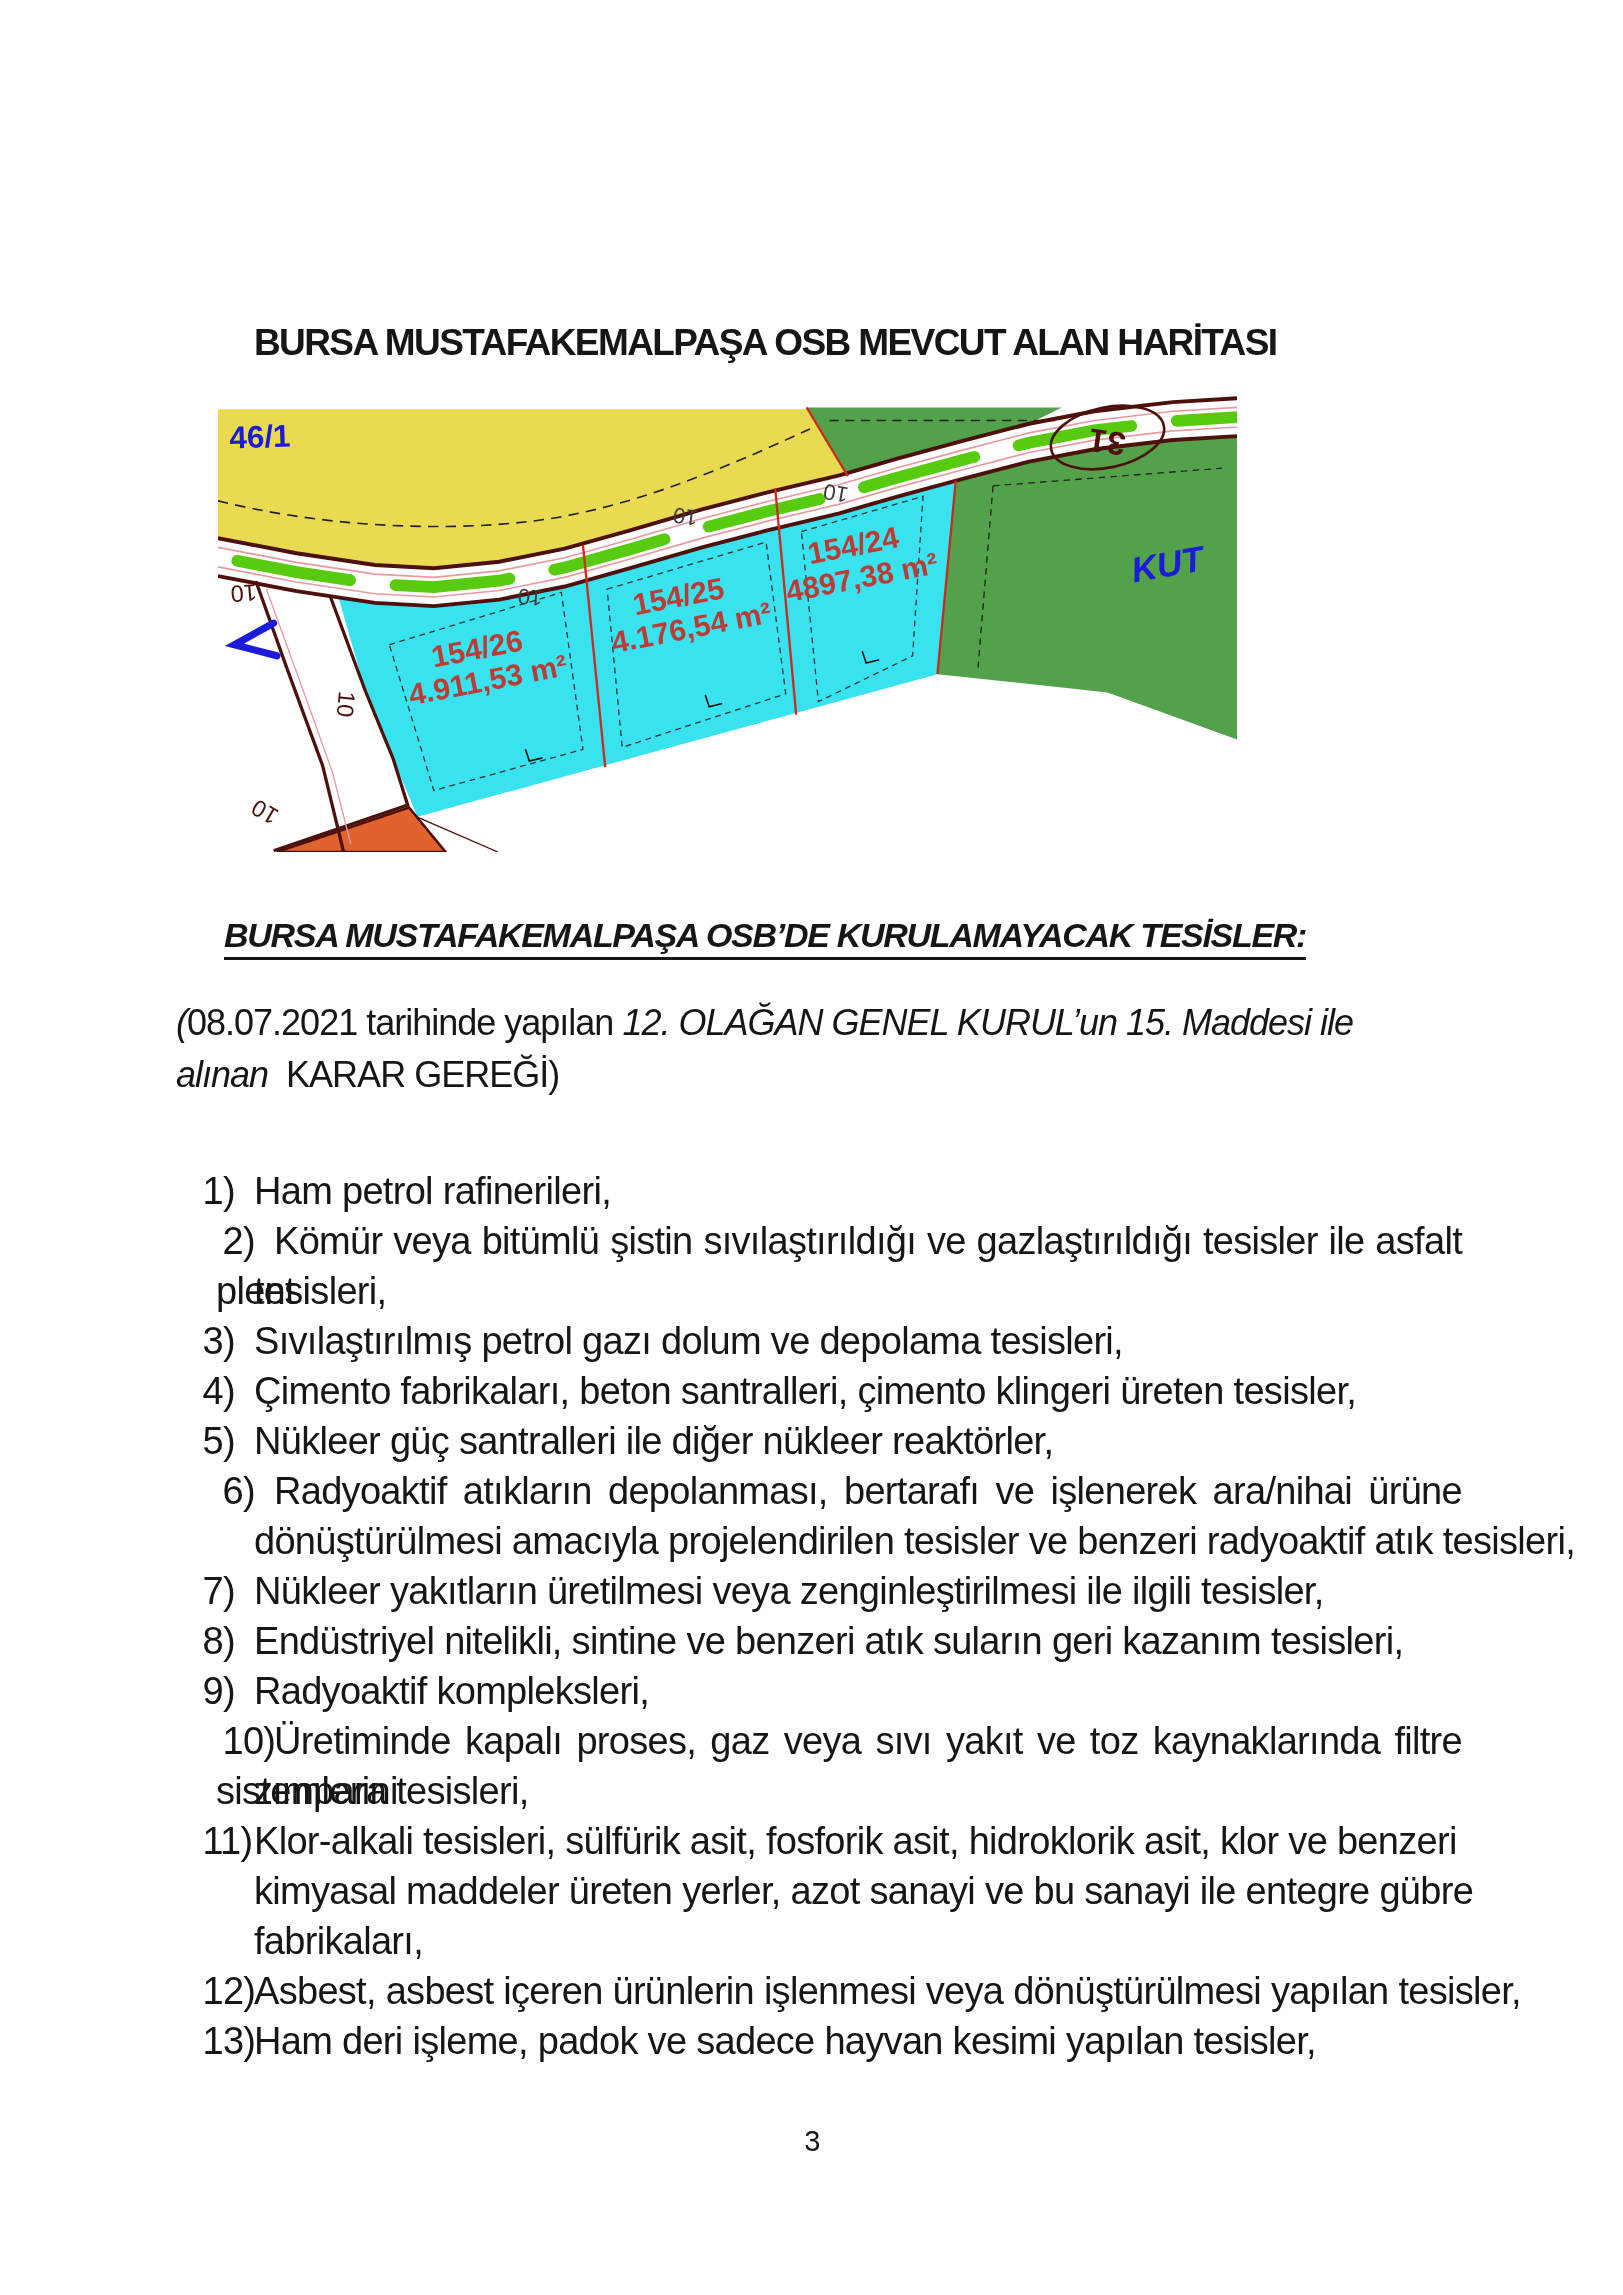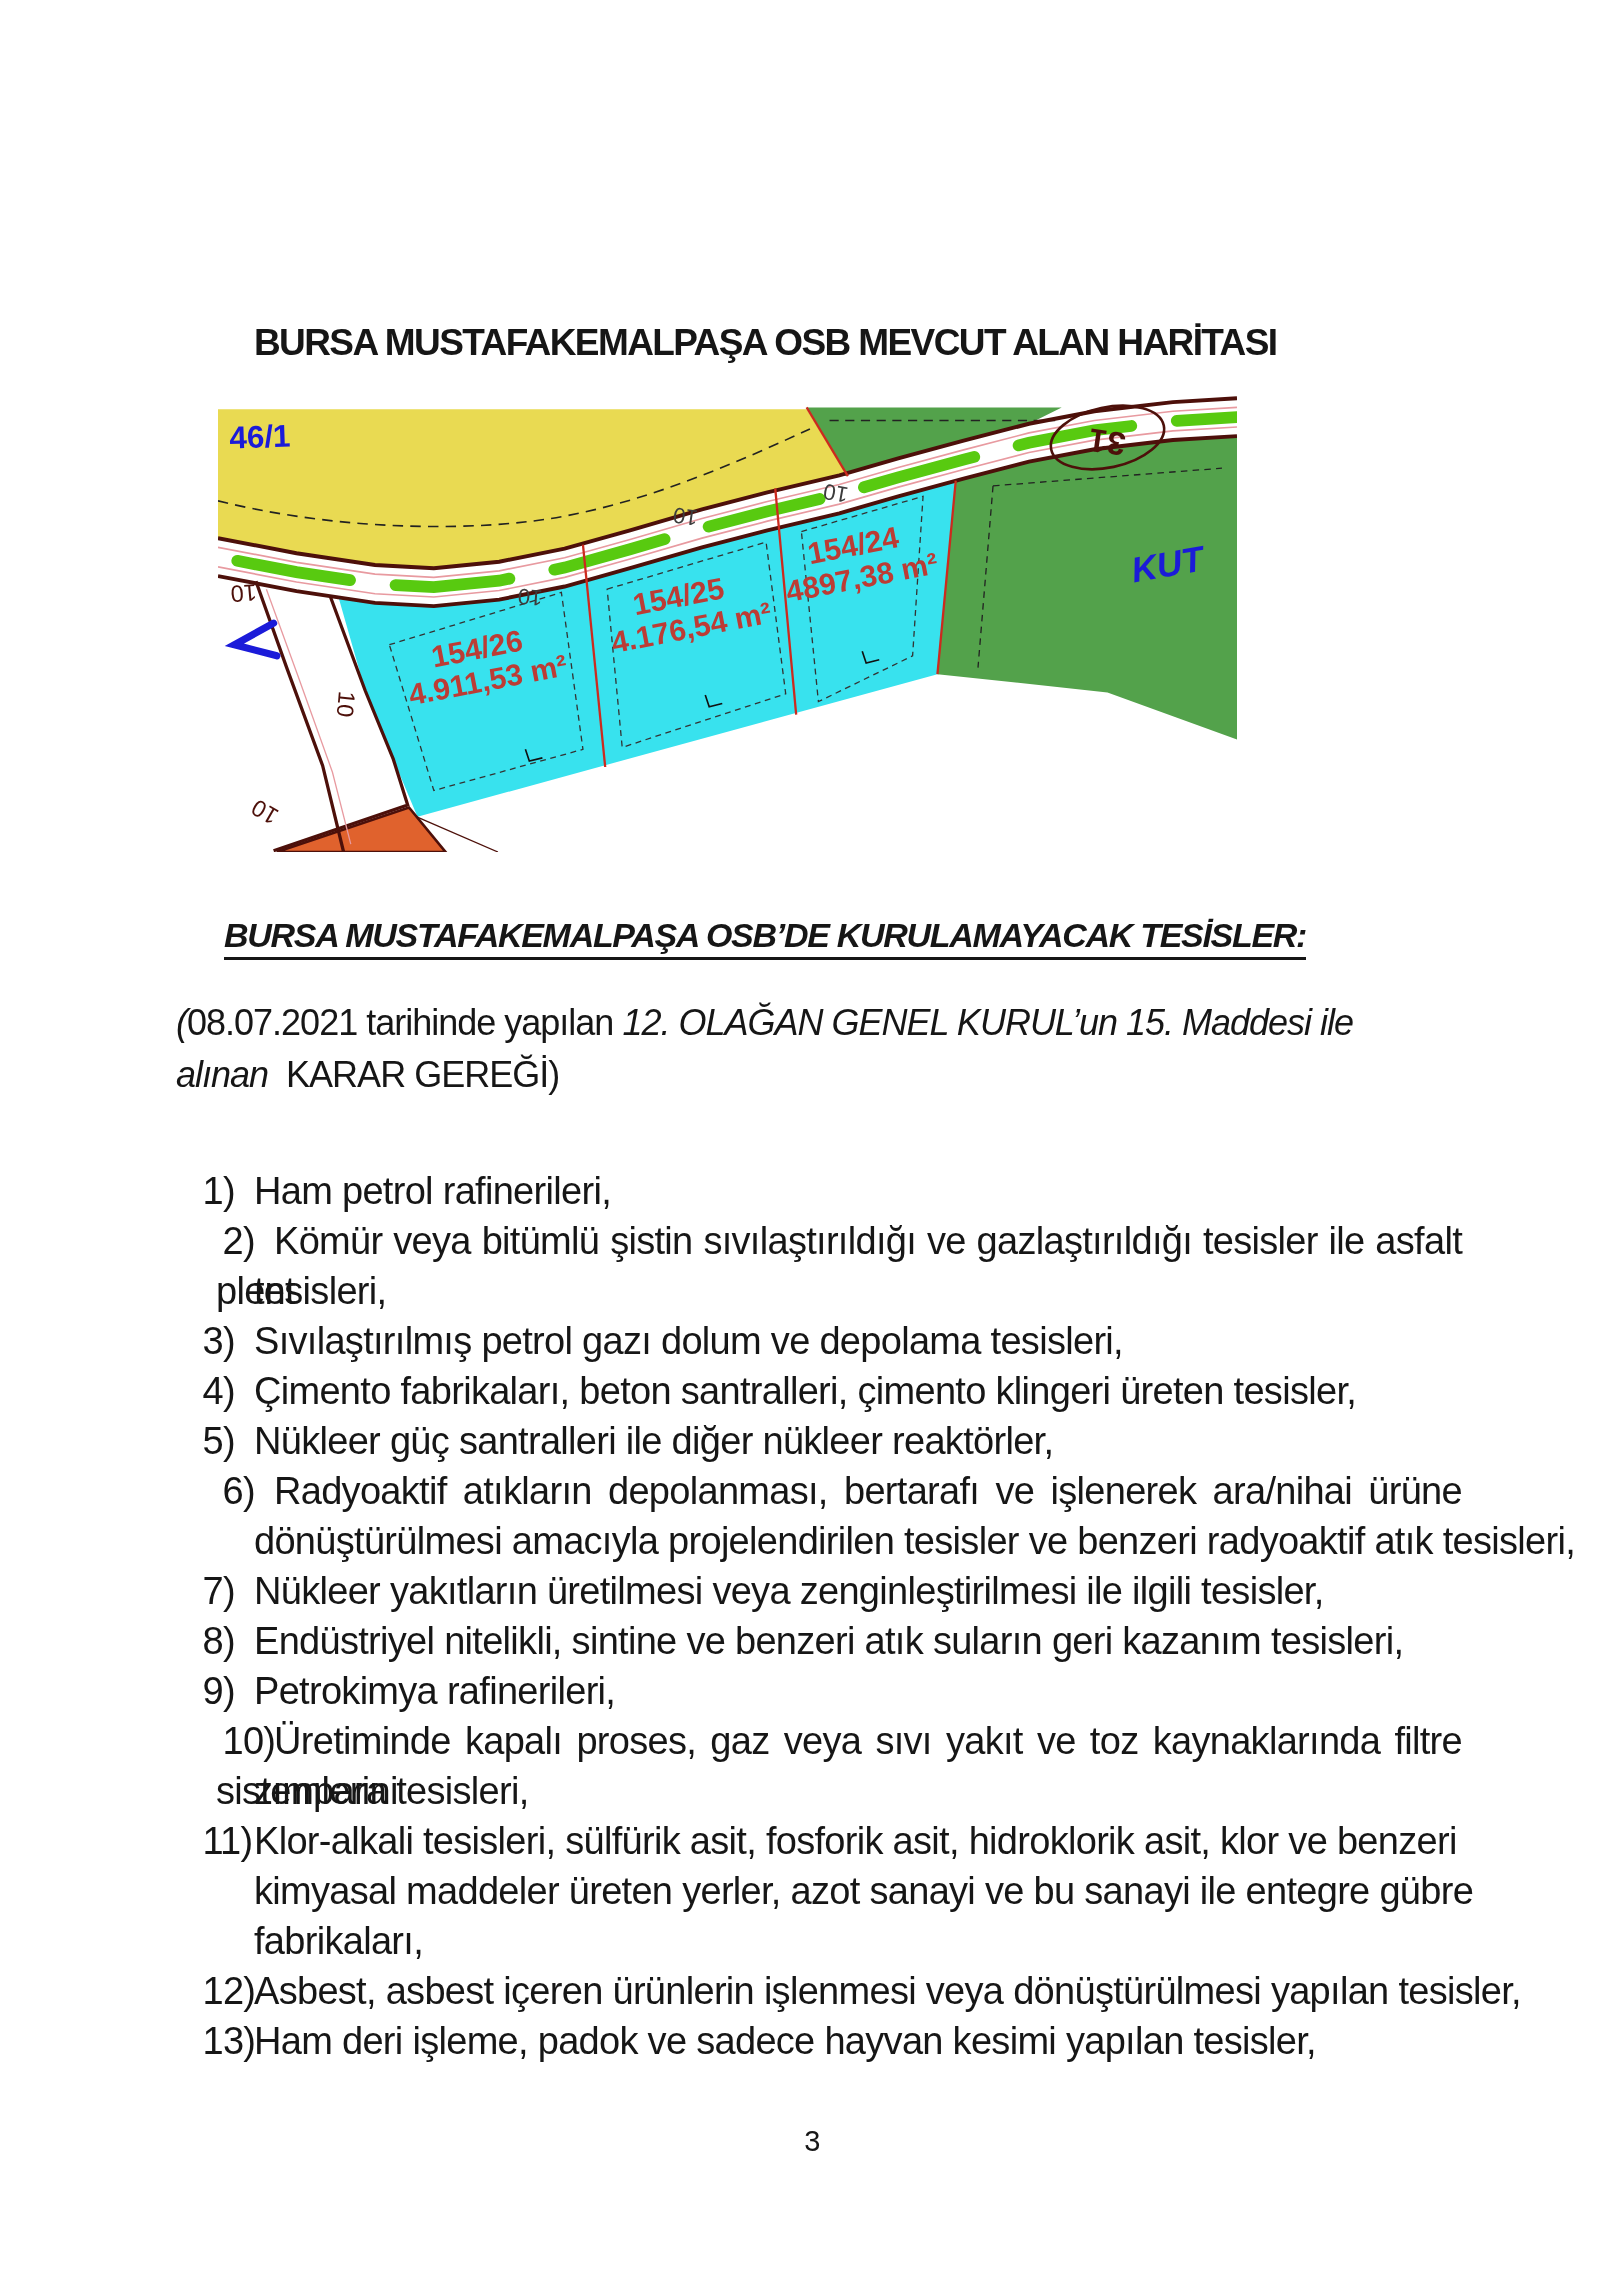--- a/index.html
+++ b/index.html
@@ -139,21 +139,21 @@
         <div class="line just"><span class="num">6)</span><span>Radyoaktif atıkların depolanması, bertarafı ve işlenerek ara/nihai ürüne</span></div>
         <div class="line cont"><span>dönüştürülmesi amacıyla projelendirilen tesisler ve benzeri radyoaktif atık tesisleri,</span></div>
       </div>
       <div class="item">
         <div class="line"><span class="num">7)</span><span>Nükleer yakıtların üretilmesi veya zenginleştirilmesi ile ilgili tesisler,</span></div>
       </div>
       <div class="item">
         <div class="line"><span class="num">8)</span><span>Endüstriyel nitelikli, sintine ve benzeri atık suların geri kazanım tesisleri,</span></div>
       </div>
       <div class="item">
-        <div class="line"><span class="num">9)</span><span>Petrokimya rafinerileri,</span></div>
+        <div class="line"><span class="num">9)</span><span>Radyoaktif kompleksleri,</span></div>
       </div>
       <div class="item">
         <div class="line just"><span class="num">10)</span><span>Üretiminde kapalı proses, gaz veya sıvı yakıt ve toz kaynaklarında filtre sistemlerini</span></div>
         <div class="line cont"><span>zımpara tesisleri,</span></div>
       </div>
       <div class="item">
         <div class="line"><span class="num">11)</span><span>Klor-alkali tesisleri, sülfürik asit, fosforik asit, hidroklorik asit, klor ve benzeri</span></div>
         <div class="line cont"><span>kimyasal maddeler üreten yerler, azot sanayi ve bu sanayi ile entegre gübre</span></div>
         <div class="line cont"><span>fabrikaları,</span></div>
       </div>

